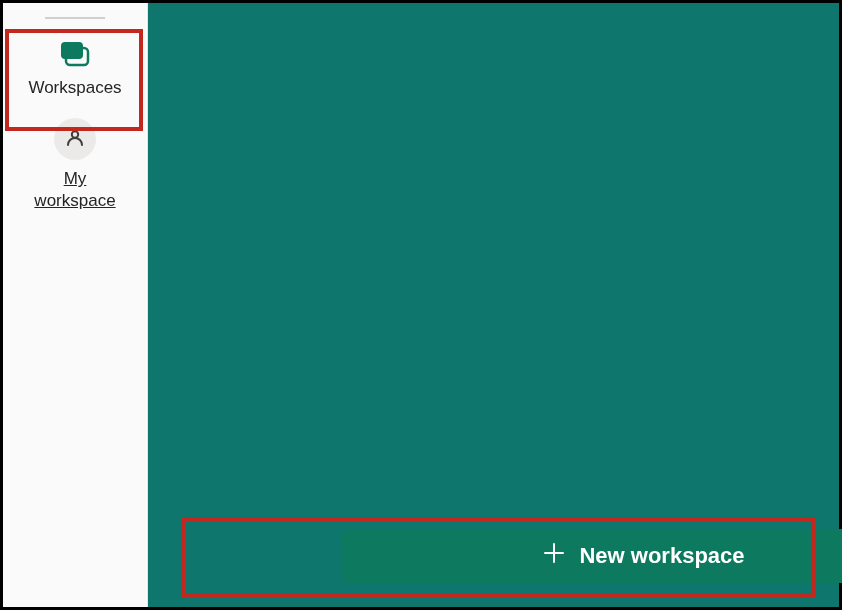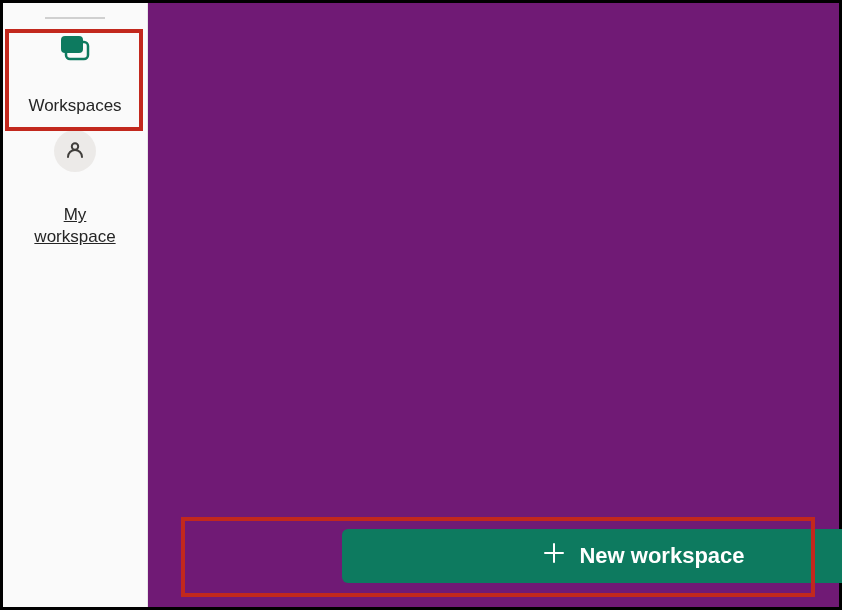--- a/index.html
+++ b/index.html
@@ -35,24 +35,23 @@
       width: 60px;
       height: 2px;
       background: #d0d0d0;
       margin: 6px auto 14px auto;
     }
     .nav-item {
       display: flex;
       flex-direction: column;
       align-items: center;
       justify-content: center;
-      padding: 0 4px 14px 4px;
+      padding: 6px 4px 14px 4px;
       cursor: pointer;
       text-align: center;
-      gap: 24px;
     }
     .nav-item .icon-wrap {
       display: flex;
       align-items: center;
       justify-content: center;
       margin-bottom: 8px;
     }
     .nav-item-label {
       font-size: 17px;
       color: #252525;
@@ -63,21 +62,21 @@
       height: 42px;
       border-radius: 50%;
       background: #eceae8;
       display: flex;
       align-items: center;
       justify-content: center;
     }
     .main-area {
       flex: 1;
       position: relative;
-      background: #701a75;
+      background: #0f766e;
     }
     .new-workspace-btn {
       position: absolute;
       left: 194px;
       bottom: 24px;
       width: 604px;
       height: 54px;
       background: #0d7a5f;
       border: none;
       border-radius: 6px;

